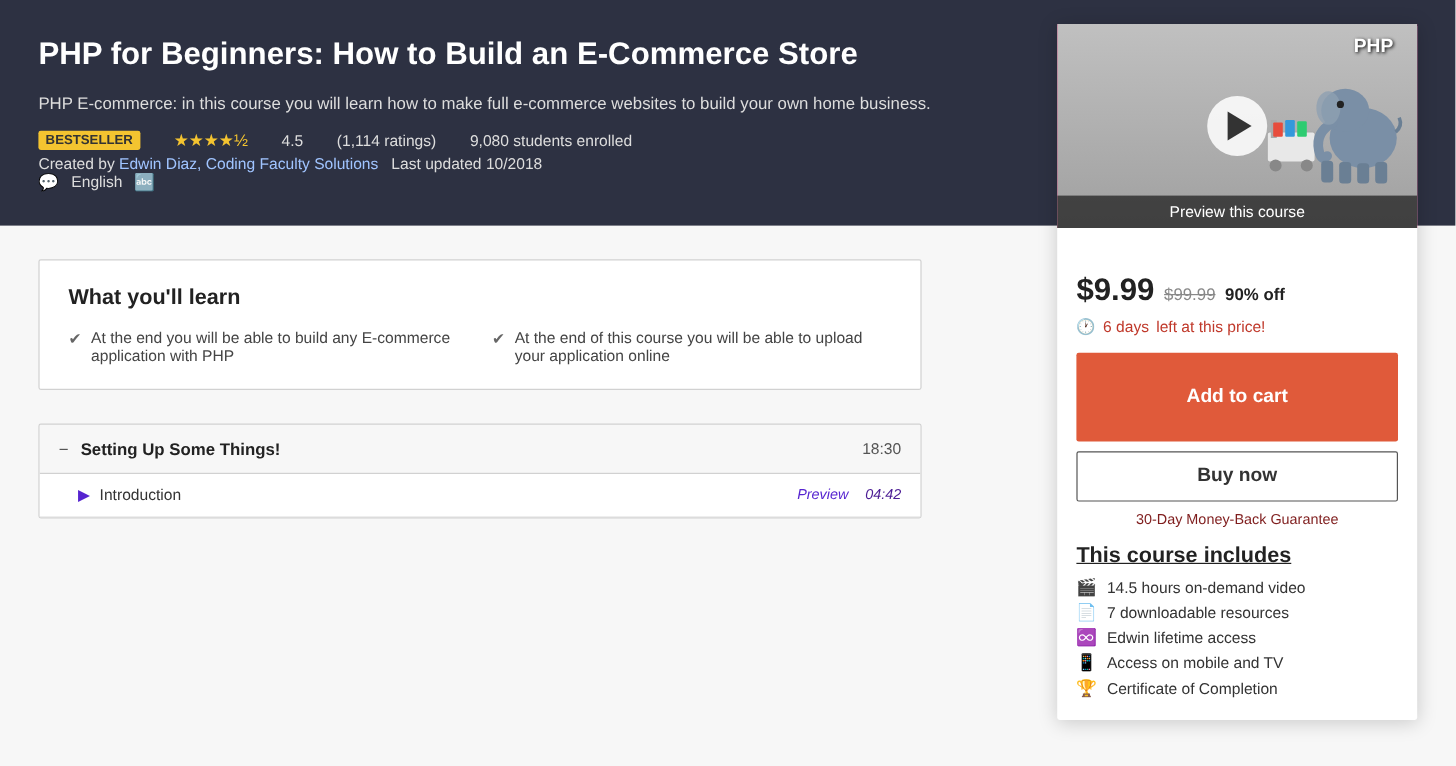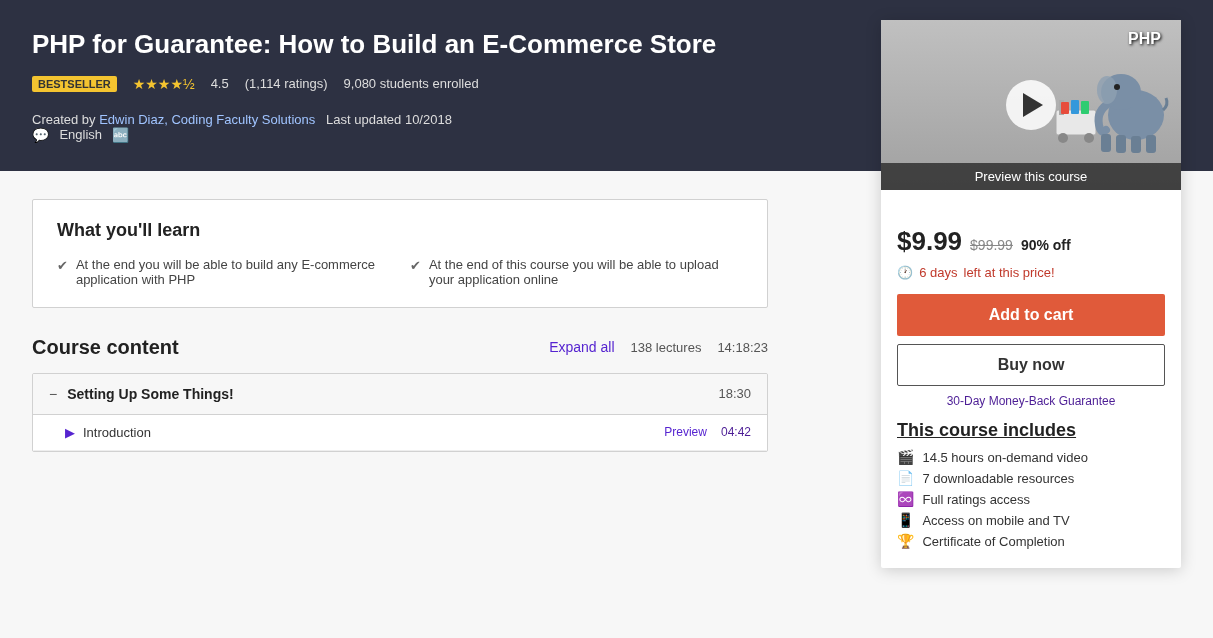--- a/index.html
+++ b/index.html
@@ -13,21 +13,21 @@
       color: #fff;
       padding: 28px 32px 28px 32px;
       display: flex;
       justify-content: space-between;
       align-items: flex-start;
       position: relative;
     }
     .hero-left { max-width: 760px; }
     .hero-title { font-size: 26px; font-weight: 700; line-height: 1.3; margin-bottom: 14px; color: #fff; }
     .hero-subtitle { font-size: 14px; color: #ddd; margin-bottom: 12px; line-height: 1.5; }
-    .hero-meta-row { display: flex; align-items: center; gap: 16px; margin-bottom: 20px; flex-wrap: wrap; }
+    .hero-meta-row { display: flex; align-items: flex-end; gap: 28px; margin-bottom: 4px; flex-wrap: wrap; }
     .bestseller-badge {
       background: #f4c430;
       color: #333;
       font-size: 11px;
       font-weight: 700;
       padding: 2px 6px;
       border-radius: 2px;
     }
     .stars { color: #f4c430; font-size: 14px; }
     .rating-text { color: #ddd; font-size: 13px; }
@@ -111,21 +111,21 @@
     .current-price { font-size: 26px; font-weight: 700; color: #222; }
     .original-price { font-size: 14px; color: #888; text-decoration: line-through; }
     .discount-text { font-size: 14px; color: #222; font-weight: 600; }
     .countdown-row { display: flex; align-items: center; gap: 6px; margin-bottom: 14px; color: #c0392b; font-size: 13px; }
     .add-to-cart-btn {
       display: block;
       width: 100%;
       background: #e05a3a;
       color: #fff;
       border: none;
-      padding: 12px;
+      padding: 28px;
       font-size: 16px;
       font-weight: 600;
       cursor: pointer;
       border-radius: 2px;
       margin-bottom: 8px;
       text-align: center;
     }
     .buy-now-btn {
       display: block;
       width: 100%;
@@ -133,21 +133,21 @@
       color: #333;
       border: 1px solid #555;
       padding: 11px;
       font-size: 16px;
       font-weight: 600;
       cursor: pointer;
       border-radius: 2px;
       margin-bottom: 8px;
       text-align: center;
     }
-    .money-back { text-align: center; font-size: 12px; color: #4c1d95; margin-bottom: 12px; }
+    .money-back { text-align: center; font-size: 12px; color: #7f1d1d; margin-bottom: 12px; }
     .course-includes-title { font-size: 18px; font-weight: 700; color: #222; margin-bottom: 8px; text-decoration: underline; }
     .includes-list { list-style: none; padding: 0; }
     .includes-list li {
       display: flex;
       align-items: center;
       gap: 8px;
       font-size: 13px;
       color: #333;
       margin-bottom: 5px;
     }
@@ -208,32 +208,33 @@
       align-items: center;
       justify-content: space-between;
       padding: 10px 16px 10px 32px;
       background: #fff;
       border-bottom: 1px solid #eee;
       font-size: 13px;
     }
     .lecture-left { display: flex; align-items: center; gap: 8px; }
     .lecture-icon { color: #5624d0; font-size: 13px; }
     .lecture-name { color: #333; }
-    .lecture-right { display: flex; align-items: center; gap: 14px; }
+    .lecture-right { display: flex; align-items: center; gap: 14px; font-style: italic; }
     .preview-link { color: #5624d0; font-size: 12px; cursor: pointer; }
     .lecture-time { color: #4c1d95; font-size: 12px; }
   </style>
 </head>
 <body>
 
 <div class="page-wrapper">
 
   <div class="hero-section">
     <div class="hero-left">
-      <h1 class="hero-title">PHP for Guarantee: How to Build an E-Commerce Store</h1>
+      <h1 class="hero-title">PHP for Beginners: How to Build an E-Commerce Store</h1>
+      <p class="hero-subtitle">PHP E-commerce: in this course you will learn how to make full e-commerce websites to build your own home business.</p>
       <div class="hero-meta-row">
         <span class="bestseller-badge">BESTSELLER</span>
         <span class="stars">★★★★½</span>
         <span class="rating-text">4.5</span>
         <span class="rating-text">(1,114 ratings)</span>
         <span class="enrolled-text">9,080 students enrolled</span>
       </div>
       <div class="hero-created">
         <span>Created by </span><a href="#">Edwin Diaz, Coding Faculty Solutions</a>
         &nbsp;&nbsp;<span>Last updated 10/2018</span>
@@ -303,21 +304,21 @@
           <li>
             <span class="inc-icon">🎬</span>
             <span>14.5 hours on-demand video</span>
           </li>
           <li>
             <span class="inc-icon">📄</span>
             <span>7 downloadable resources</span>
           </li>
           <li>
             <span class="inc-icon">♾️</span>
-            <span>Full ratings access</span>
+            <span>Edwin lifetime access</span>
           </li>
           <li>
             <span class="inc-icon">📱</span>
             <span>Access on mobile and TV</span>
           </li>
           <li>
             <span class="inc-icon">🏆</span>
             <span>Certificate of Completion</span>
           </li>
         </ul>
@@ -334,28 +335,20 @@
           <span class="check-icon">✔</span>
           <span>At the end you will be able to build any E-commerce application with PHP</span>
         </div>
         <div class="learn-item">
           <span class="check-icon">✔</span>
           <span>At the end of this course you will be able to upload your application online</span>
         </div>
       </div>
     </div>
 
-    <div class="course-content-header">
-      <span class="section-title">Course content</span>
-      <div class="content-meta">
-        <a class="expand-all-link">Expand all</a>
-        <span>138 lectures</span>
-        <span>14:18:23</span>
-      </div>
-    </div>
 
     <div class="content-section">
       <div class="section-row">
         <div class="section-row-left">
           <span class="section-toggle">−</span>
           <span class="section-name">Setting Up Some Things!</span>
         </div>
         <span class="section-duration">18:30</span>
       </div>
       <div class="lecture-row">

